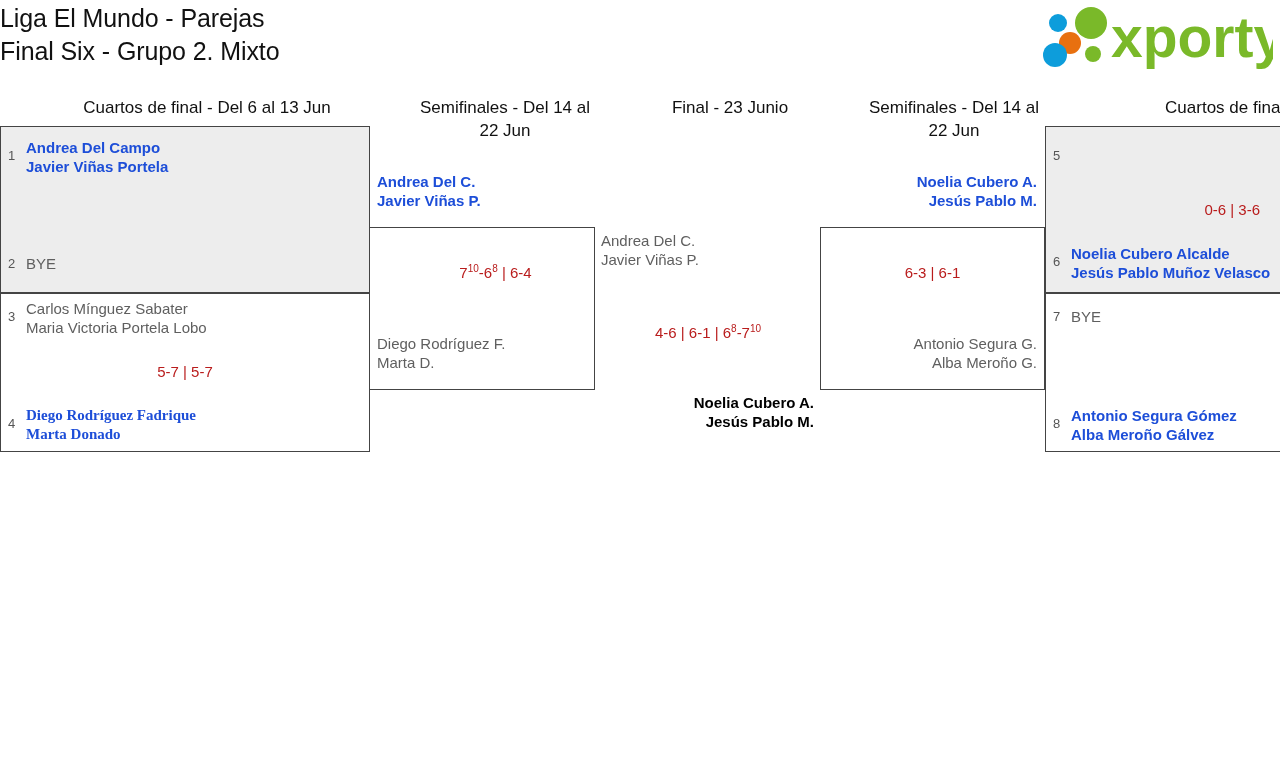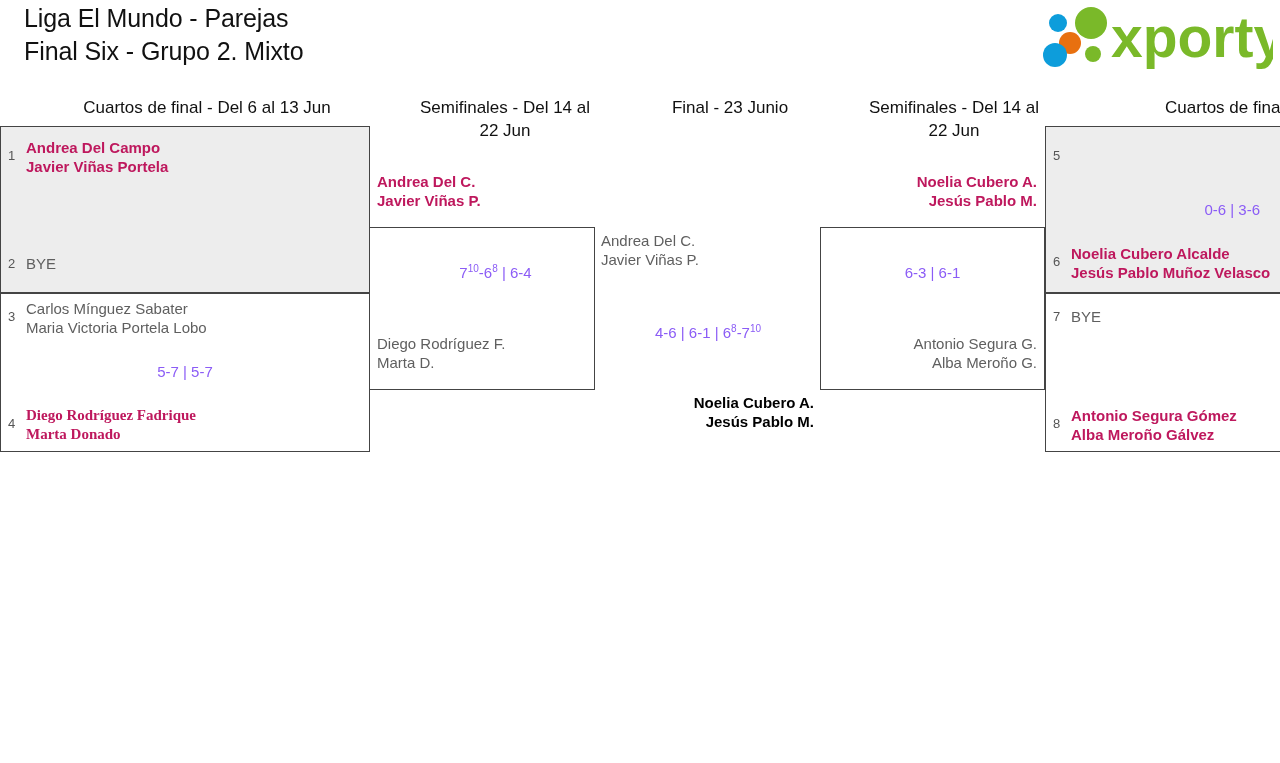--- a/index.html
+++ b/index.html
@@ -16,21 +16,21 @@
   
   .title-block {
     position: absolute;
     left: 0; top: 2px;
     font-size: 25px;
     line-height: 33px;
     color: #111111;
     letter-spacing: -0.1px;
     white-space: nowrap;
   }
-  .title-line { display: block; margin-left: 24px; }
+  .title-line { display: block; }
 
   .logo {
     position: absolute;
     right: 7px; top: 4px;
     width: 232px; height: 66px;
   }
 
   
   .col-head {
     position: absolute;
@@ -57,28 +57,28 @@
     text-align: left;
   }
 
   .names {
     position: absolute;
     font-size: 15px;
     line-height: 19px;
     color: #5f5f5f;
     white-space: nowrap;
   }
-  .names.win { color: #be185d; font-weight: bold; }
+  .names.win { color: #1d4ed8; font-weight: bold; }
   .names.right { text-align: right; }
 
   .score {
     position: absolute;
     font-size: 15px;
     line-height: 19px;
-    color: #8b5cf6;
+    color: #b91c1c;
     white-space: nowrap;
   }
   .score.center { text-align: center; }
   .score.right  { text-align: right; }
   .score sup { font-size: 10px; vertical-align: super; line-height: 0; }
 
   
   .plain-names {
     position: absolute;
     font-size: 15px;

